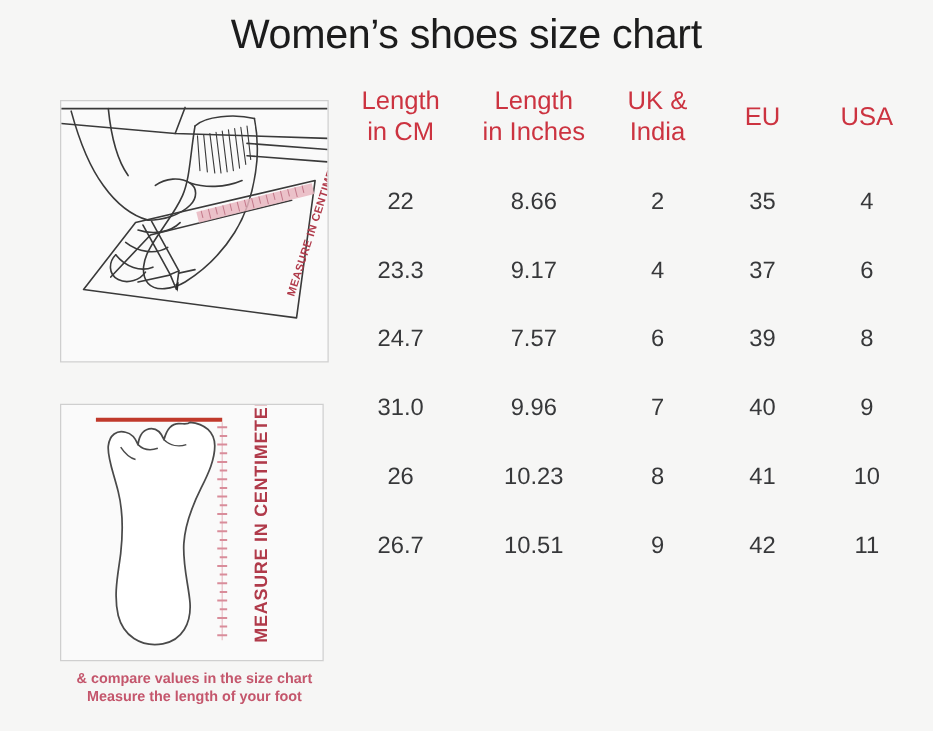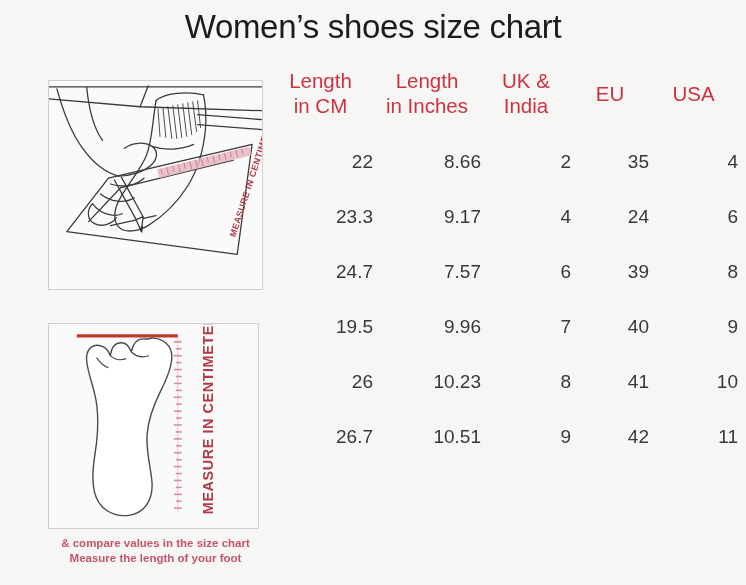--- a/index.html
+++ b/index.html
@@ -85,21 +85,21 @@
     line-height: 25px;
     text-align: center;
     vertical-align: middle;
     padding: 0 0 16px 0;
     white-space: pre-line;
   }
   #size-table td {
     color: #37383a;
     font-size: 19px;
     font-weight: 400;
-    text-align: right;
+    text-align: center;
     height: 55px;
     vertical-align: middle;
     padding: 0;
   }
 </style>
 </head>
 <body>
 
 <div id="chart-title">Women’s shoes size chart</div>
 
@@ -280,32 +280,32 @@
         <td>22</td>
         <td>8.66</td>
         <td>2</td>
         <td>35</td>
         <td>4</td>
       </tr>
       <tr>
         <td>23.3</td>
         <td>9.17</td>
         <td>4</td>
-        <td>24</td>
+        <td>37</td>
         <td>6</td>
       </tr>
       <tr>
         <td>24.7</td>
         <td>7.57</td>
         <td>6</td>
         <td>39</td>
         <td>8</td>
       </tr>
       <tr>
-        <td>19.5</td>
+        <td>31.0</td>
         <td>9.96</td>
         <td>7</td>
         <td>40</td>
         <td>9</td>
       </tr>
       <tr>
         <td>26</td>
         <td>10.23</td>
         <td>8</td>
         <td>41</td>

